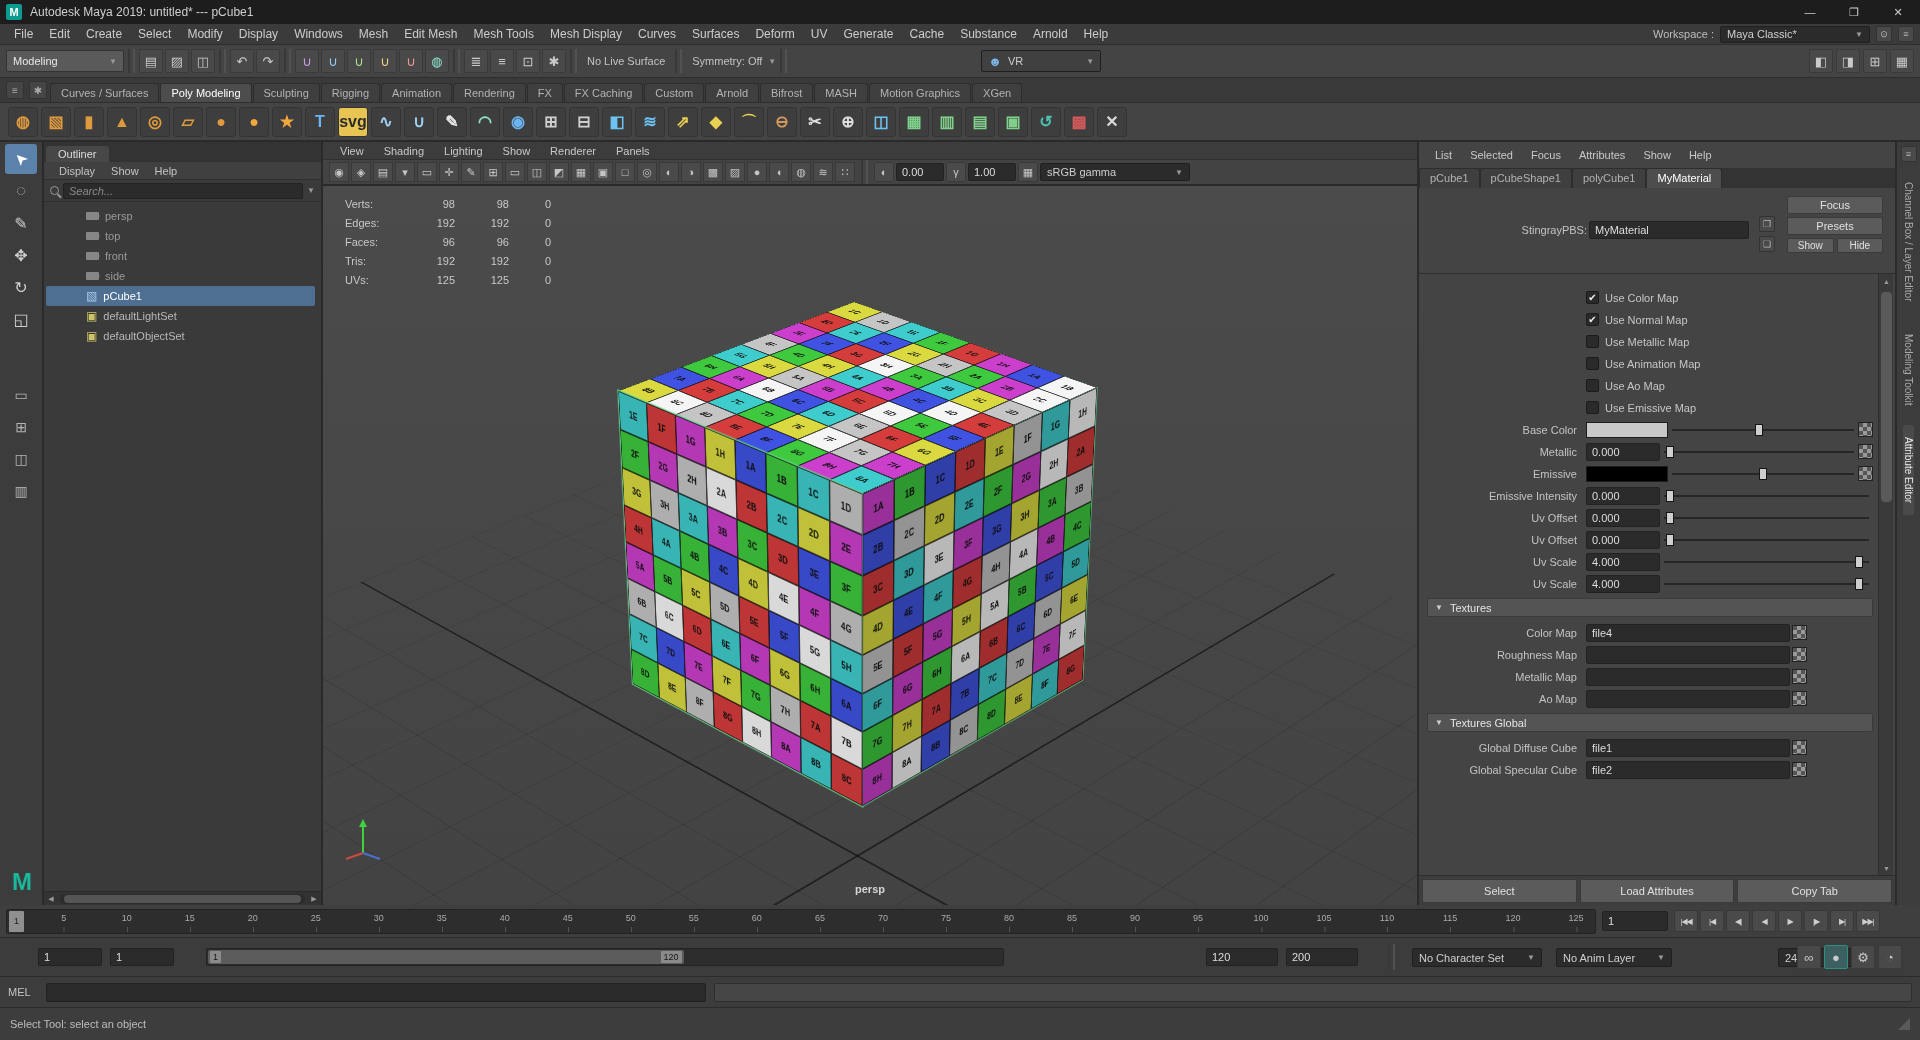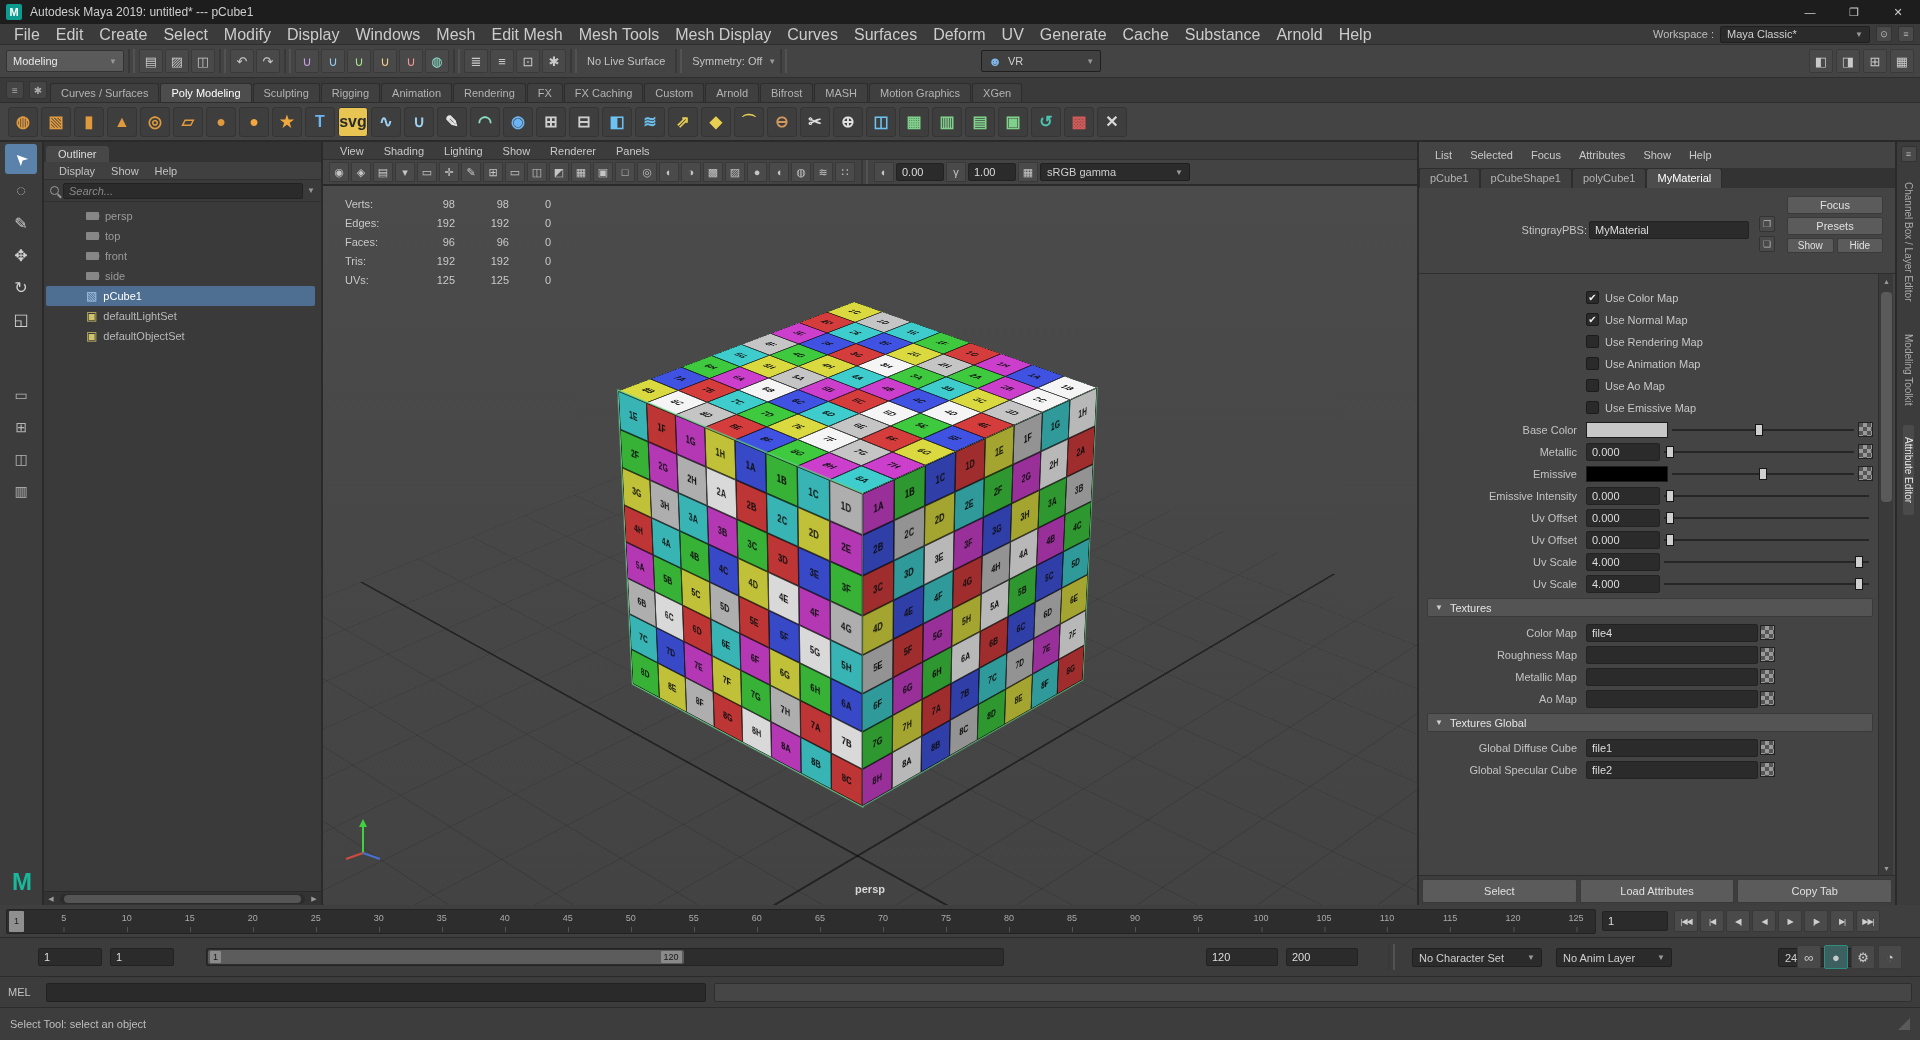--- a/index.html
+++ b/index.html
@@ -11,21 +11,21 @@
   #titlebar { height:24px; background:#1d1d1d; display:flex; align-items:center; padding-left:6px; }
   .tb-icon { width:16px; height:16px; background:#0e9b8f; border-radius:2px; color:#fff; font-weight:bold;
     font-size:11px; display:flex; align-items:center; justify-content:center; margin-right:8px;}
   .tb-title { color:#cfcfcf; font-size:12px; }
   #win-controls { margin-left:auto; display:flex; height:24px;}
   .win-btn { width:44px; height:24px; display:flex; align-items:center; justify-content:center;
     color:#cfcfcf; font-size:11px; }
 
   
   #menubar { height:21px; background:#3b3b3b; display:flex; align-items:center; padding:0 6px; border-bottom:1px solid #2e2e2e;}
-  .menu-item { padding:0 8px; height:21px; line-height:21px; color:#cccccc; font-size:16px; }
+  .menu-item { padding:0 8px; height:21px; line-height:21px; color:#cccccc; font-size:12px; }
   #ws-area { margin-left:auto; display:flex; align-items:center; gap:6px; }
   .ws-label { color:#bdbdbd; font-size:11px; }
   .dd { background:#2b2b2b; border:1px solid #1f1f1f; border-radius:2px; color:#cfcfcf;
     display:flex; align-items:center; padding:0 6px; height:17px; gap:6px;}
   .dd .arrow { margin-left:auto; font-size:8px; color:#999; }
   .mini-sq { width:16px; height:16px; background:#4a4a4a; border:1px solid #333; border-radius:2px;
     display:flex; align-items:center;justify-content:center; font-size:9px; color:#bbb;}
 
   
   #statusline { height:33px; background:#444444; display:flex; align-items:center; padding:0 6px; border-bottom:1px solid #2e2e2e;}
@@ -149,21 +149,21 @@
   .sl::before { content:""; position:absolute; left:0; right:0; top:7px; height:2px; background:#262626; }
   .sl .h { position:absolute; top:2px; width:8px; height:12px; background:#cfcfcf; border:1px solid #161616;}
   .map-btn { width:15px; height:15px; flex:none; border:1px solid #222;
     background-color:#555;
     background-image:linear-gradient(45deg,#999 25%,transparent 25%,transparent 75%,#999 75%),
                      linear-gradient(45deg,#999 25%,transparent 25%,transparent 75%,#999 75%);
     background-size:8px 8px; background-position:0 0,4px 4px; }
   .sect { height:19px; background:#545454; border:1px solid #3a3a3a; border-radius:2px;
     display:flex; align-items:center; gap:7px; padding:0 7px; color:#e4e4e4; margin:5px 0 6px 0;}
   .sect .tri { font-size:8px; color:#cfcfcf; }
-  .tex-fld { width:172px; flex:none; margin-right:2px;text-align:center;}
+  .tex-fld { width:204px; flex:none; margin-right:2px;text-align:center;}
   #ae-scrollbar { position:absolute; right:2px; top:0; bottom:0; width:15px; background:#3a3a3a; border-left:1px solid #2e2e2e;}
   .sb-arrow { position:absolute; left:0; width:15px; height:14px; display:flex; align-items:center; justify-content:center; font-size:7px; color:#999;}
   .sb-thumb { position:absolute; left:2px; width:11px; background:#5a5a5a; border-radius:4px;}
   .ae-bottom { height:30px; display:flex; gap:3px; padding:3px; background:#3d3d3d; border-top:1px solid #2d2d2d;}
   .ae-bottom .btn { flex:1; height:24px; }
 
   
   #strip { left:1897px; width:23px; background:#3c3c3c; display:flex; flex-direction:column; align-items:center; padding-top:4px; gap:8px;}
   .strip-label { writing-mode:vertical-rl; font-size:10px; color:#ababab; padding:12px 0; }
   .strip-label.active { color:#e8e8e8; background:#4a4a4a; border-radius:2px;}
@@ -925,21 +925,21 @@
               <div class="cb-label">Use Color Map</div>
             </div>
             <div class="ae-row">
               <div class="ae-label"></div>
               <div class="cb">✔</div>
               <div class="cb-label">Use Normal Map</div>
             </div>
             <div class="ae-row">
               <div class="ae-label"></div>
               <div class="cb"></div>
-              <div class="cb-label">Use Rendering Map</div>
+              <div class="cb-label">Use Metallic Map</div>
             </div>
             <div class="ae-row">
               <div class="ae-label"></div>
               <div class="cb"></div>
               <div class="cb-label">Use Animation Map</div>
             </div>
             <div class="ae-row">
               <div class="ae-label"></div>
               <div class="cb"></div>
               <div class="cb-label">Use Ao Map</div>

